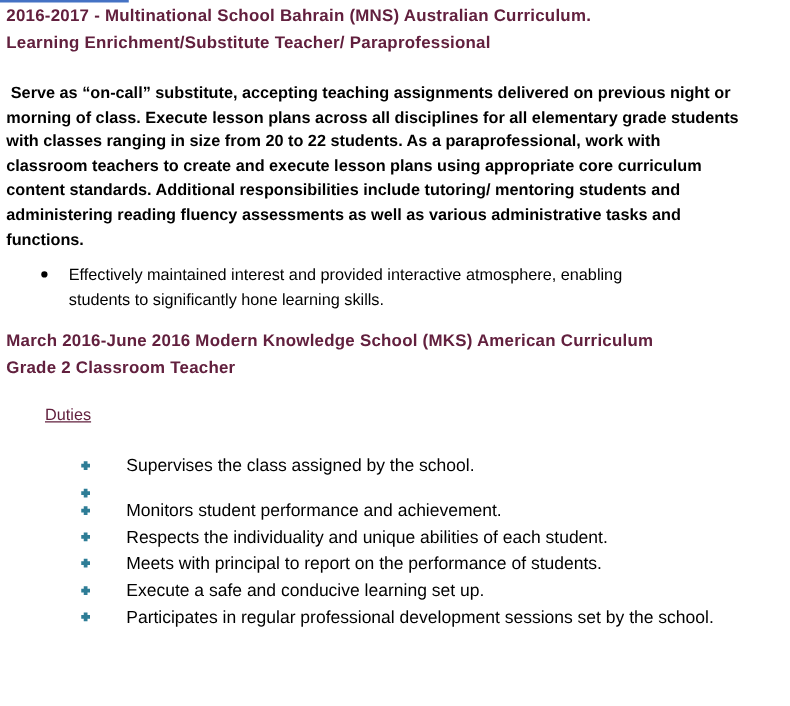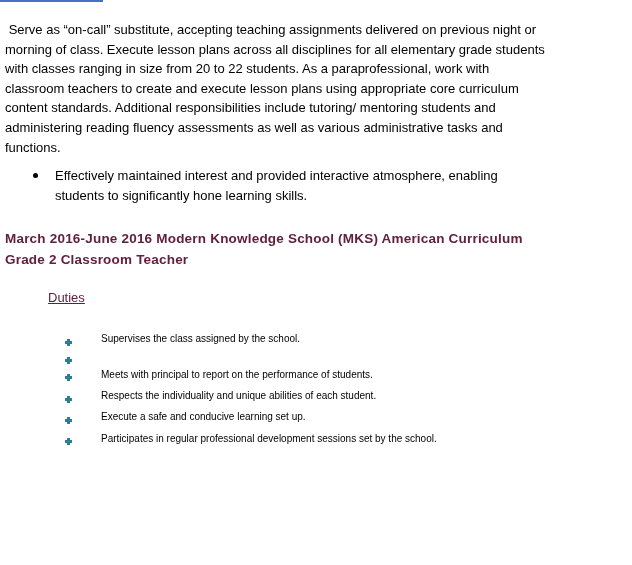--- a/index.html
+++ b/index.html
@@ -27,21 +27,21 @@
   .ml {
     white-space: pre-wrap;
   }
   .job-heading {
     font-weight: bold;
     font-size: 13.5px;
     line-height: 20.5px;
     letter-spacing: 0.2px;
   }
   .h1 { margin-top: 3px; }
-  .h2 { margin-top: 24px; }
+  .h2 { margin-top: 14px; }
   .summary {
     margin-top: 20px;
     font-size: 13px;
     line-height: 19.6px;
   }
   .ach-list {
     margin-top: 9px;
   }
   .ach-item {
     display: flex;
@@ -52,32 +52,32 @@
   .dot {
     flex: 0 0 auto;
     width: 5px;
     height: 5px;
     border-radius: 50%;
     background: currentColor;
     margin: 7px 17px 0 28px;
   }
   .duties-label {
     margin-top: 18px;
-    margin-left: 43px;
+    margin-left: 31px;
     font-size: 13px;
     line-height: 20px;
     text-decoration: underline;
   }
   .duties-list {
     margin-top: 20px;
   }
   .duty-item {
     display: flex;
-    align-items: center;
-    font-size: 10px;
+    align-items: flex-start;
+    font-size: 14px;
     line-height: 21.4px;
   }
   .plus {
     flex: 0 0 auto;
     position: relative;
     display: inline-block;
     width: 7px;
     height: 7px;
     margin: 7px 29px 0 60px;
   }
@@ -97,22 +97,24 @@
   }
   .ach-text, .duty-text { flex: 1 1 auto; }
 </style>
 </head>
 <body>
 
 <div class="top-rule" style="background-color: rgb(68, 114, 196);"></div>
 
 <div class="doc">
 
+  <div class="job-heading h1 ml" style="color: rgb(98, 32, 62);">2016-2017 - Multinational School Bahrain (MNS) Australian Curriculum.
+Learning Enrichment/Substitute Teacher/ Paraprofessional</div>
 
-  <div class="summary ml" style="color: rgb(0, 0, 0);"> Serve as “on-call” substitute, accepting teaching assignments delivered on previous night or
+  <div class="summary ml" style="color: rgb(0, 0, 0); font-weight: bold;"> Serve as “on-call” substitute, accepting teaching assignments delivered on previous night or
 morning of class. Execute lesson plans across all disciplines for all elementary grade students
 with classes ranging in size from 20 to 22 students. As a paraprofessional, work with
 classroom teachers to create and execute lesson plans using appropriate core curriculum
 content standards. Additional responsibilities include tutoring/ mentoring students and
 administering reading fluency assessments as well as various administrative tasks and
 functions.</div>
 
   <div class="ach-list">
     <div class="ach-item">
       <span class="dot" style="color: rgb(0, 0, 0);"></span>
@@ -129,25 +131,29 @@
   <div class="duties-list">
     <div class="duty-item">
       <span class="plus" style="color: rgb(46, 125, 150);"></span>
       <span class="duty-text">Supervises the class assigned by the school.</span>
     </div>
     <div class="duty-item">
       <span class="plus" style="color: rgb(46, 125, 150);"></span>
     </div>
     <div class="duty-item">
       <span class="plus" style="color: rgb(46, 125, 150);"></span>
-      <span class="duty-text">Meets with principal to report on the performance of students.</span>
+      <span class="duty-text">Monitors student performance and achievement.</span>
     </div>
     <div class="duty-item">
       <span class="plus" style="color: rgb(46, 125, 150);"></span>
       <span class="duty-text">Respects the individuality and unique abilities of each student.</span>
+    </div>
+    <div class="duty-item">
+      <span class="plus" style="color: rgb(46, 125, 150);"></span>
+      <span class="duty-text">Meets with principal to report on the performance of students.</span>
     </div>
     <div class="duty-item">
       <span class="plus" style="color: rgb(46, 125, 150);"></span>
       <span class="duty-text">Execute a safe and conducive learning set up.</span>
     </div>
     <div class="duty-item">
       <span class="plus" style="color: rgb(46, 125, 150);"></span>
       <span class="duty-text">Participates in regular professional development sessions set by the school.</span>
     </div>
   </div>

